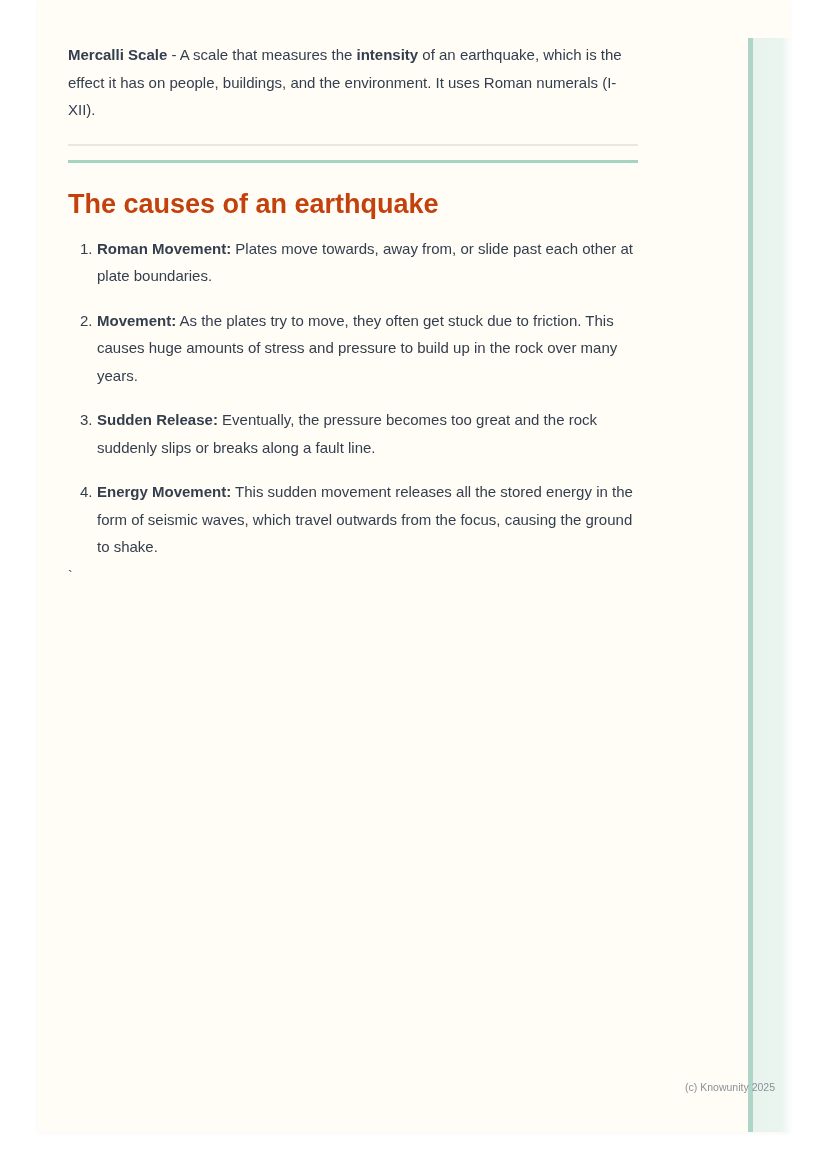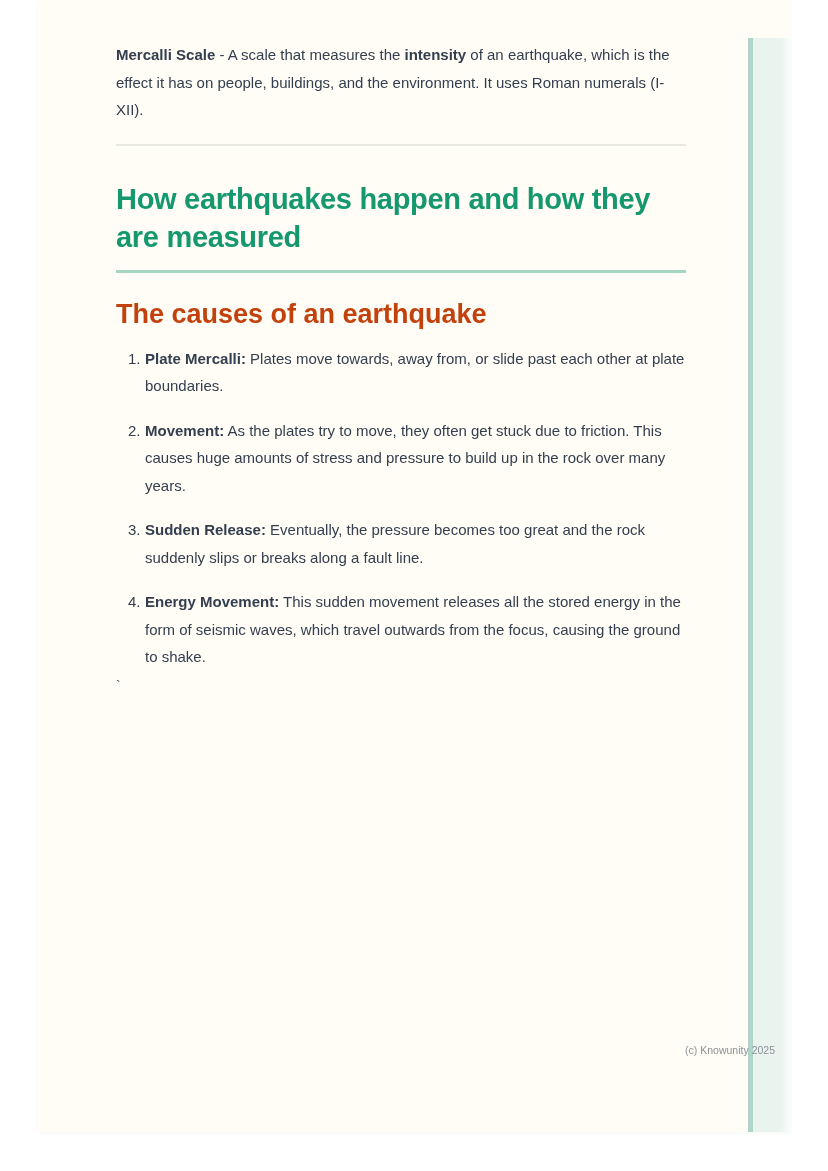--- a/index.html
+++ b/index.html
@@ -32,21 +32,20 @@
     background: linear-gradient(to right,
       #aed5c7 0px, #aed5c7 5px,
       #e8f3ee 5px, #ebf5f0 34px,
       #fbfdfc 42px);
   }
   .content {
     position: absolute;
     left: 68px;
     top: 0px;
     width: 570px;
-    margin-left: 48px;
   }
   .body-text {
     color: #333e4e;
     font-size: 15px;
     line-height: 27.5px;
   }
   .def-para { margin-top: 41px; }
   .bold { font-weight: 700; }
   .divider {
     border: none;
@@ -89,21 +88,21 @@
     line-height: 27.5px;
   }
   .list-body { flex: 1; }
   .stray {
     margin-top: 7px;
     font-size: 14px;
     color: #333e4e;
   }
   .footer-note {
     position: absolute;
-    top: 1044px;
+    top: 1081px;
     right: 53px;
     font-size: 10.5px;
     color: #8b9198;
     z-index: 3;
   }
   .accent-bar { z-index: 1; }
   .page-card { z-index: 0; }
   .content { z-index: 2; }
 </style>
 </head>
@@ -114,32 +113,31 @@
   <div class="page-card"></div>
 
   <div class="accent-bar"></div>
 
   <div class="content">
 
     <p class="body-text def-para"><span class="bold">Mercalli Scale</span><span> - A scale that measures the </span><span class="bold">intensity</span><span> of an earthquake, which is the effect it has on people, buildings, and the environment. It uses Roman numerals (I-XII).</span></p>
 
     <hr class="divider">
 
-    <h1 class="h1-title">How earthquakes happen and how they are measured</h1>
 
     <hr class="h1-underline">
 
     <h2 class="h2-title">The causes of an earthquake</h2>
 
 
     <div class="causes-list">
 
       <div class="list-item">
         <span class="list-num">1.</span>
-        <div class="list-body body-text"><span class="bold">Plate Mercalli:</span><span> Plates move towards, away from, or slide past each other at plate boundaries.</span></div>
+        <div class="list-body body-text"><span class="bold">Roman Movement:</span><span> Plates move towards, away from, or slide past each other at plate boundaries.</span></div>
       </div>
 
       <div class="list-item">
         <span class="list-num">2.</span>
         <div class="list-body body-text"><span class="bold">Movement:</span><span> As the plates try to move, they often get stuck due to friction. This causes huge amounts of stress and pressure to build up in the rock over many years.</span></div>
       </div>
 
       <div class="list-item">
         <span class="list-num">3.</span>
         <div class="list-body body-text"><span class="bold">Sudden Release:</span><span> Eventually, the pressure becomes too great and the rock suddenly slips or breaks along a fault line.</span></div>

